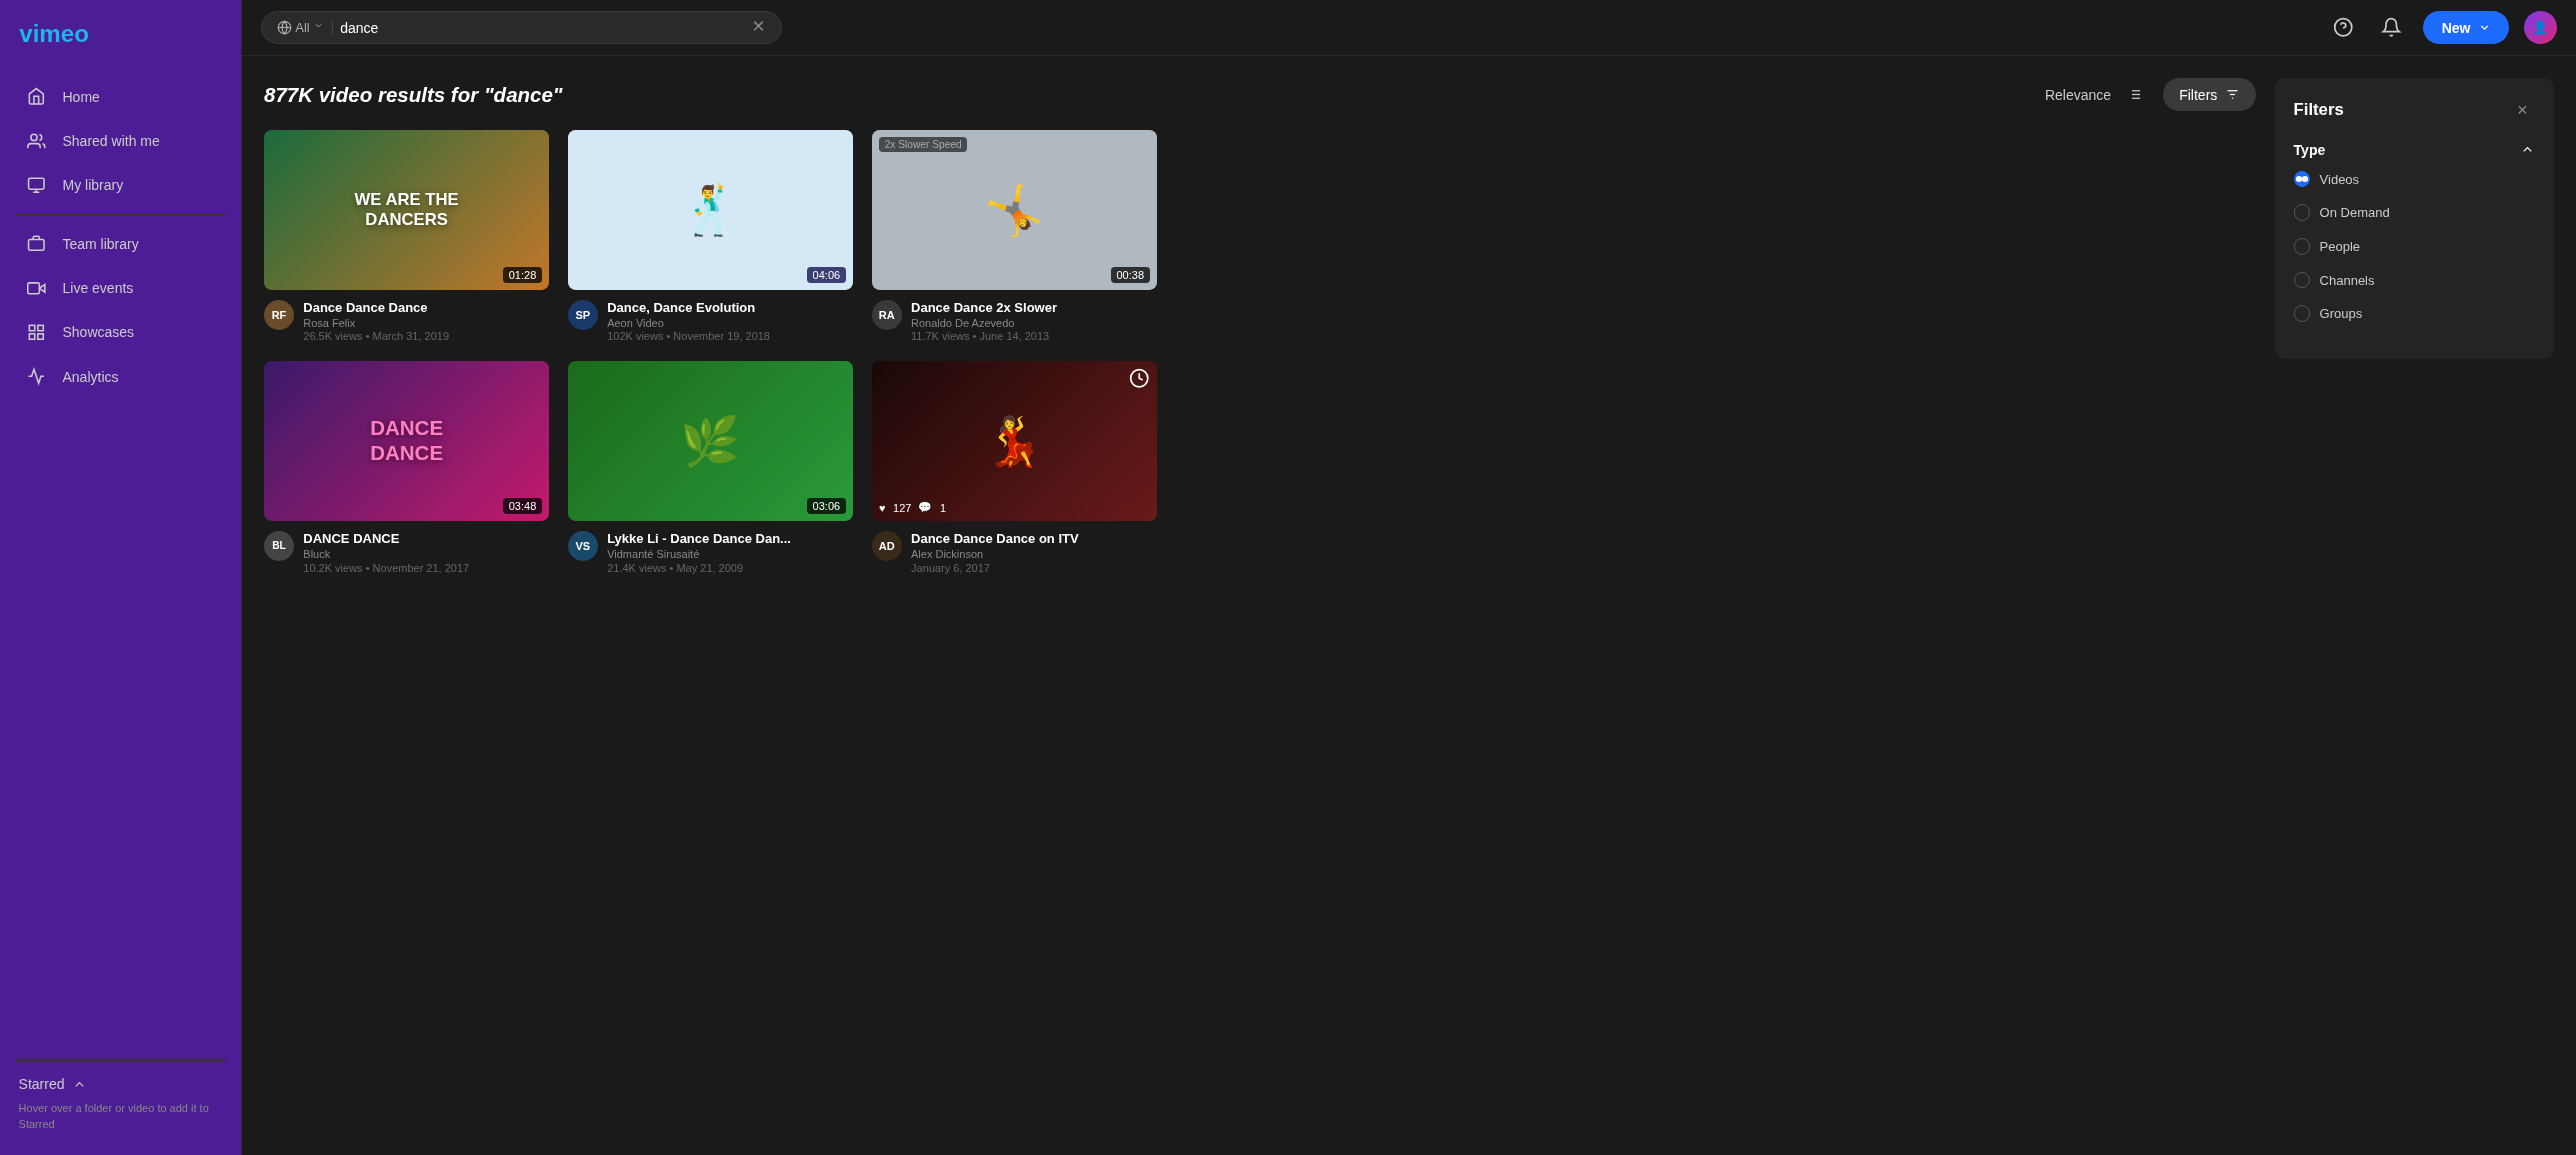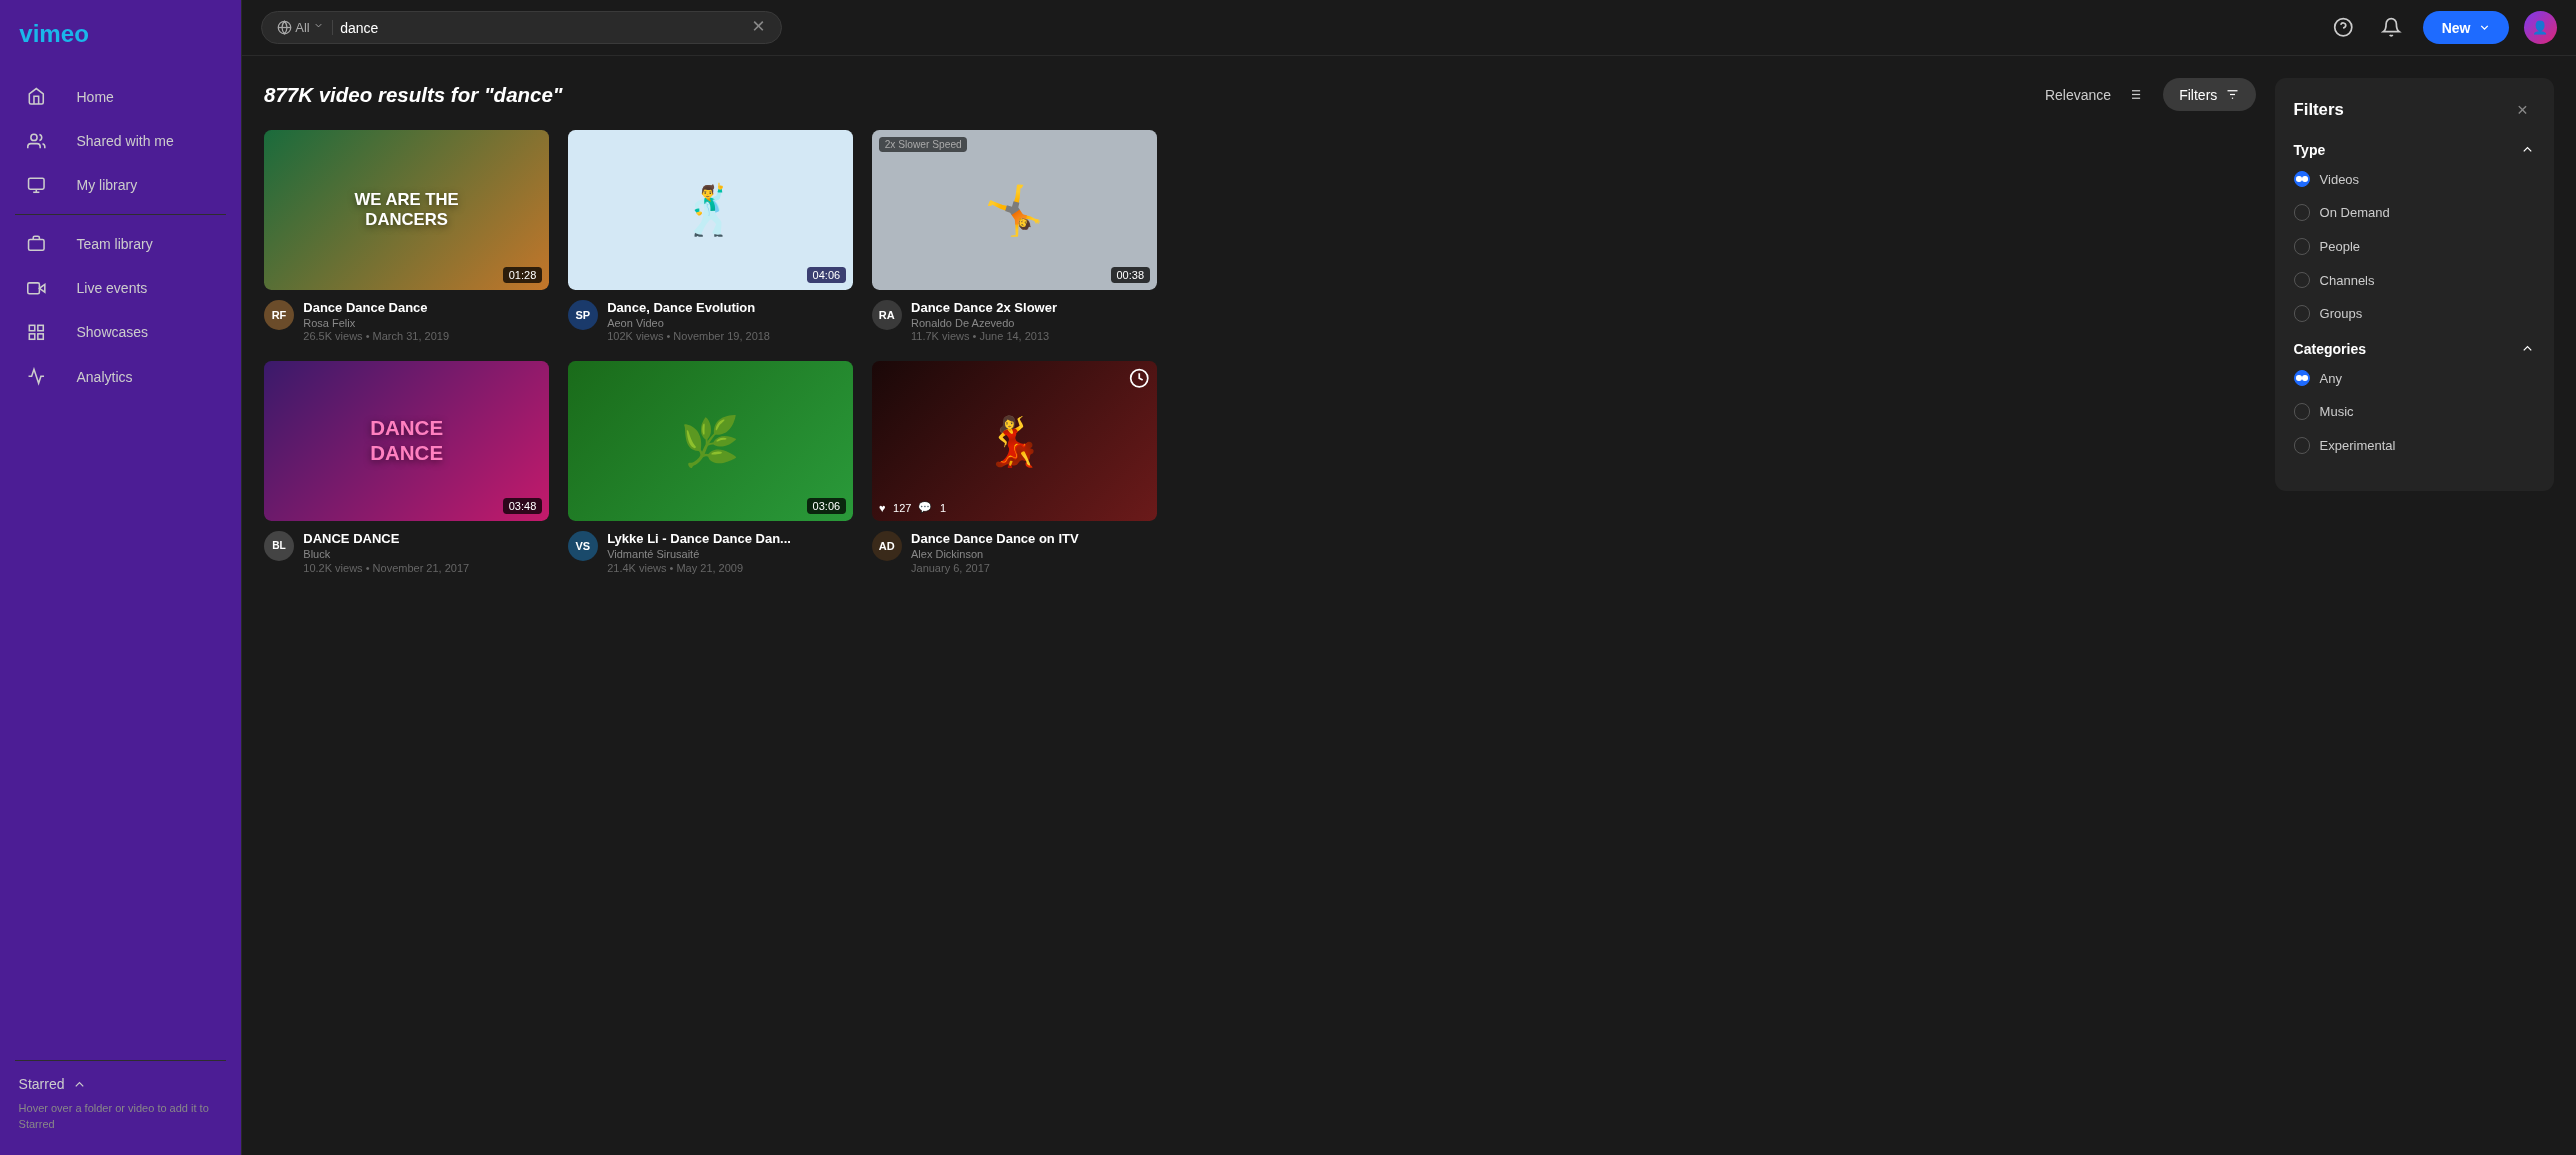--- a/index.html
+++ b/index.html
@@ -29,21 +29,21 @@
     .sidebar-logo svg {
       width: 84px;
       height: 26px;
     }
     .sidebar-nav {
       flex: 1;
     }
     .sidebar-item {
       display: flex;
       align-items: center;
-      gap: 30px;
+      gap: 16px;
       padding: 11px 18.6px;
       cursor: pointer;
       border-radius: 7.4px;
       margin: 1.9px 7.4px;
       color: #ccc;
       font-size: 14px;
       font-weight: 500;
       transition: background 0.15s;
     }
     .sidebar-item .icon {
@@ -716,40 +716,16 @@
             <div class="radio-circle"></div>
             <span>Channels</span>
           </label>
           <label class="radio-item">
             <div class="radio-circle"></div>
             <span>Groups</span>
           </label>
         </div>
       </div>
 
-      <div class="filter-section">
-        <div class="filter-section-header">
-          <span class="filter-section-title">Categories</span>
-          <svg width="15" height="15" viewBox="0 0 24 24" fill="none" stroke="currentColor" stroke-width="2">
-              <polyline points="18,15 12,9 6,15"></polyline>
-            </svg>
-        </div>
-        <div class="radio-group">
-          <label class="radio-item">
-            <div class="radio-circle active">
-                <div style="width:5.6px;height:5.6px;border-radius:50%;background:#fff"></div>
-              </div>
-            <span>Any</span>
-          </label>
-          <label class="radio-item">
-            <div class="radio-circle"></div>
-            <span>Music</span>
-          </label>
-          <label class="radio-item">
-            <div class="radio-circle"></div>
-            <span>Experimental</span>
-          </label>
-        </div>
-      </div>
     </div>
   </div>
 </div>
 
 
 </body></html>

